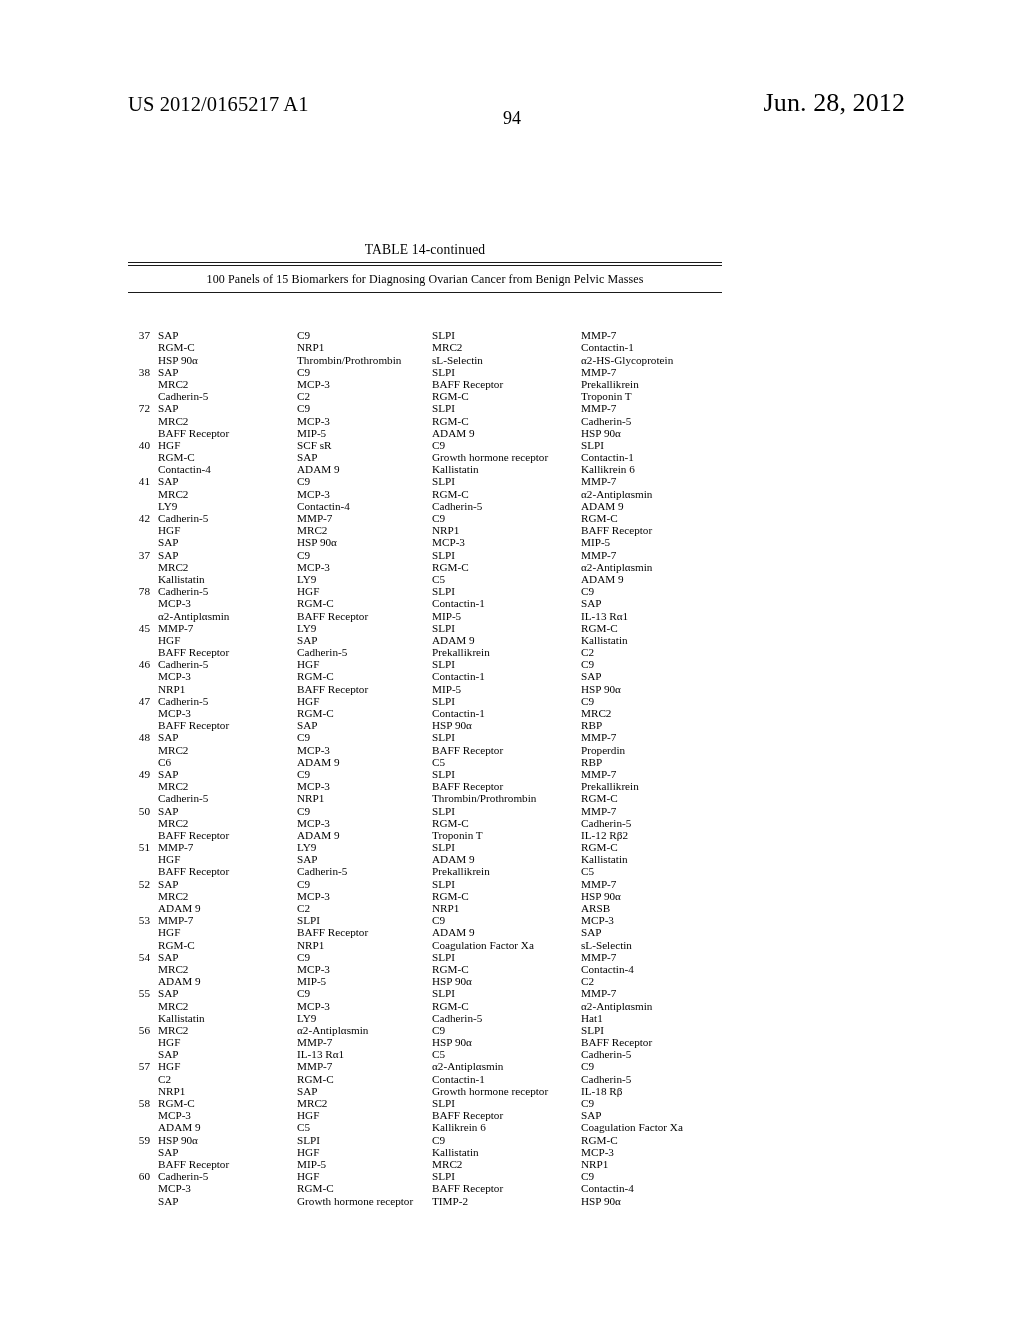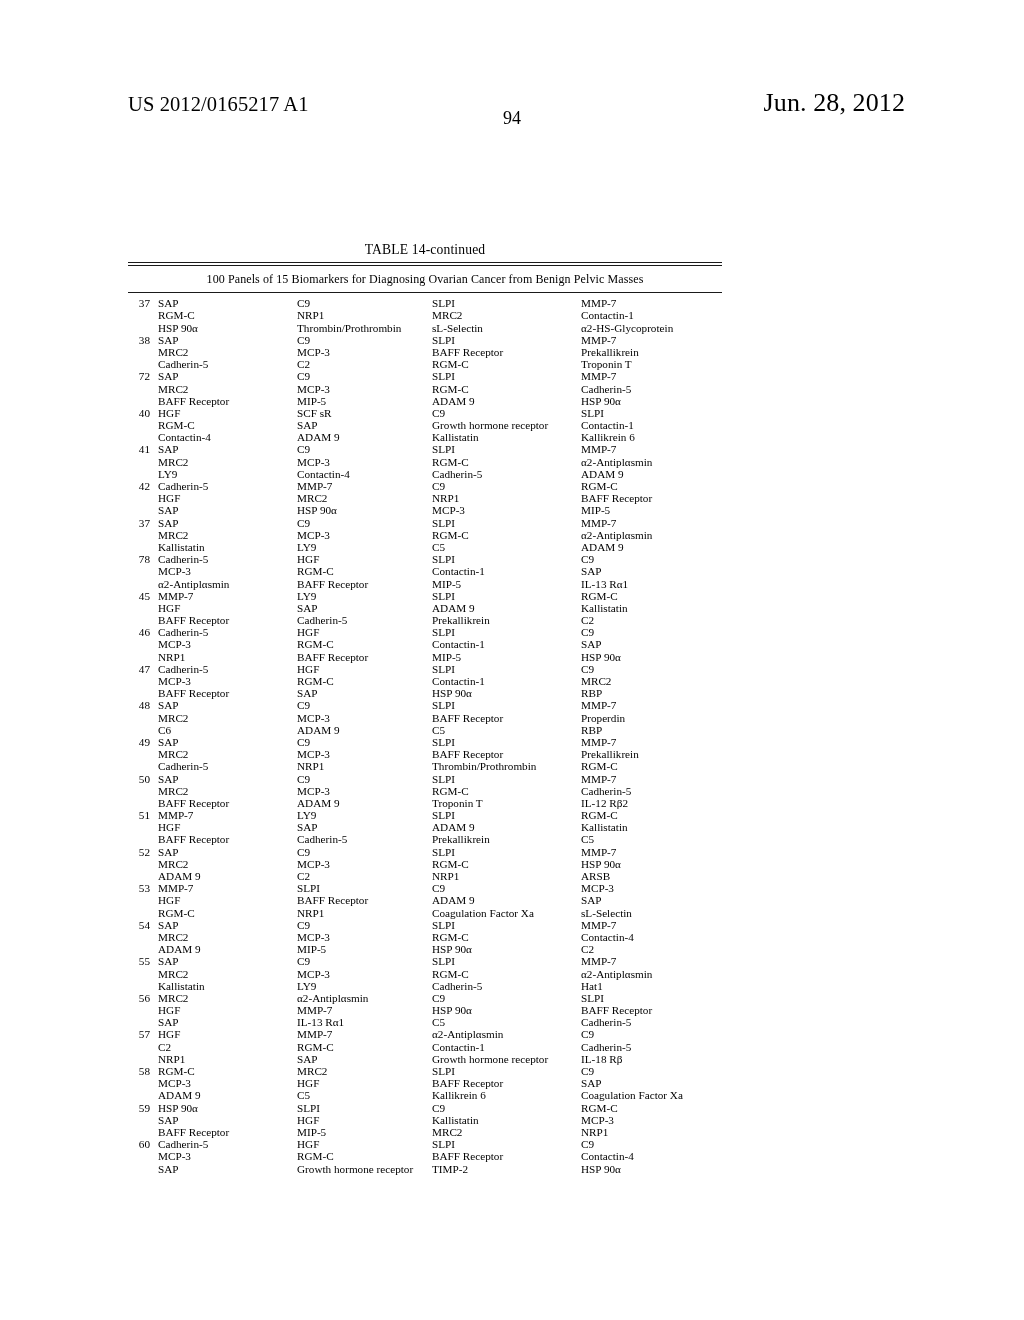--- a/index.html
+++ b/index.html
@@ -76,20 +76,21 @@
   }
   .rule-single {
     border-top: 1.7px solid #1a1a1a;
     height: 0;
     width: 100%;
   }
 
   
   .table-body {
     padding-top: 4px;
+    margin-top: 32px;
   }
   .panel {
     display: block;
   }
   .prow {
     display: flex;
     align-items: baseline;
     height: 12.2px;
     line-height: 12.2px;
     font-size: 11.2px;

